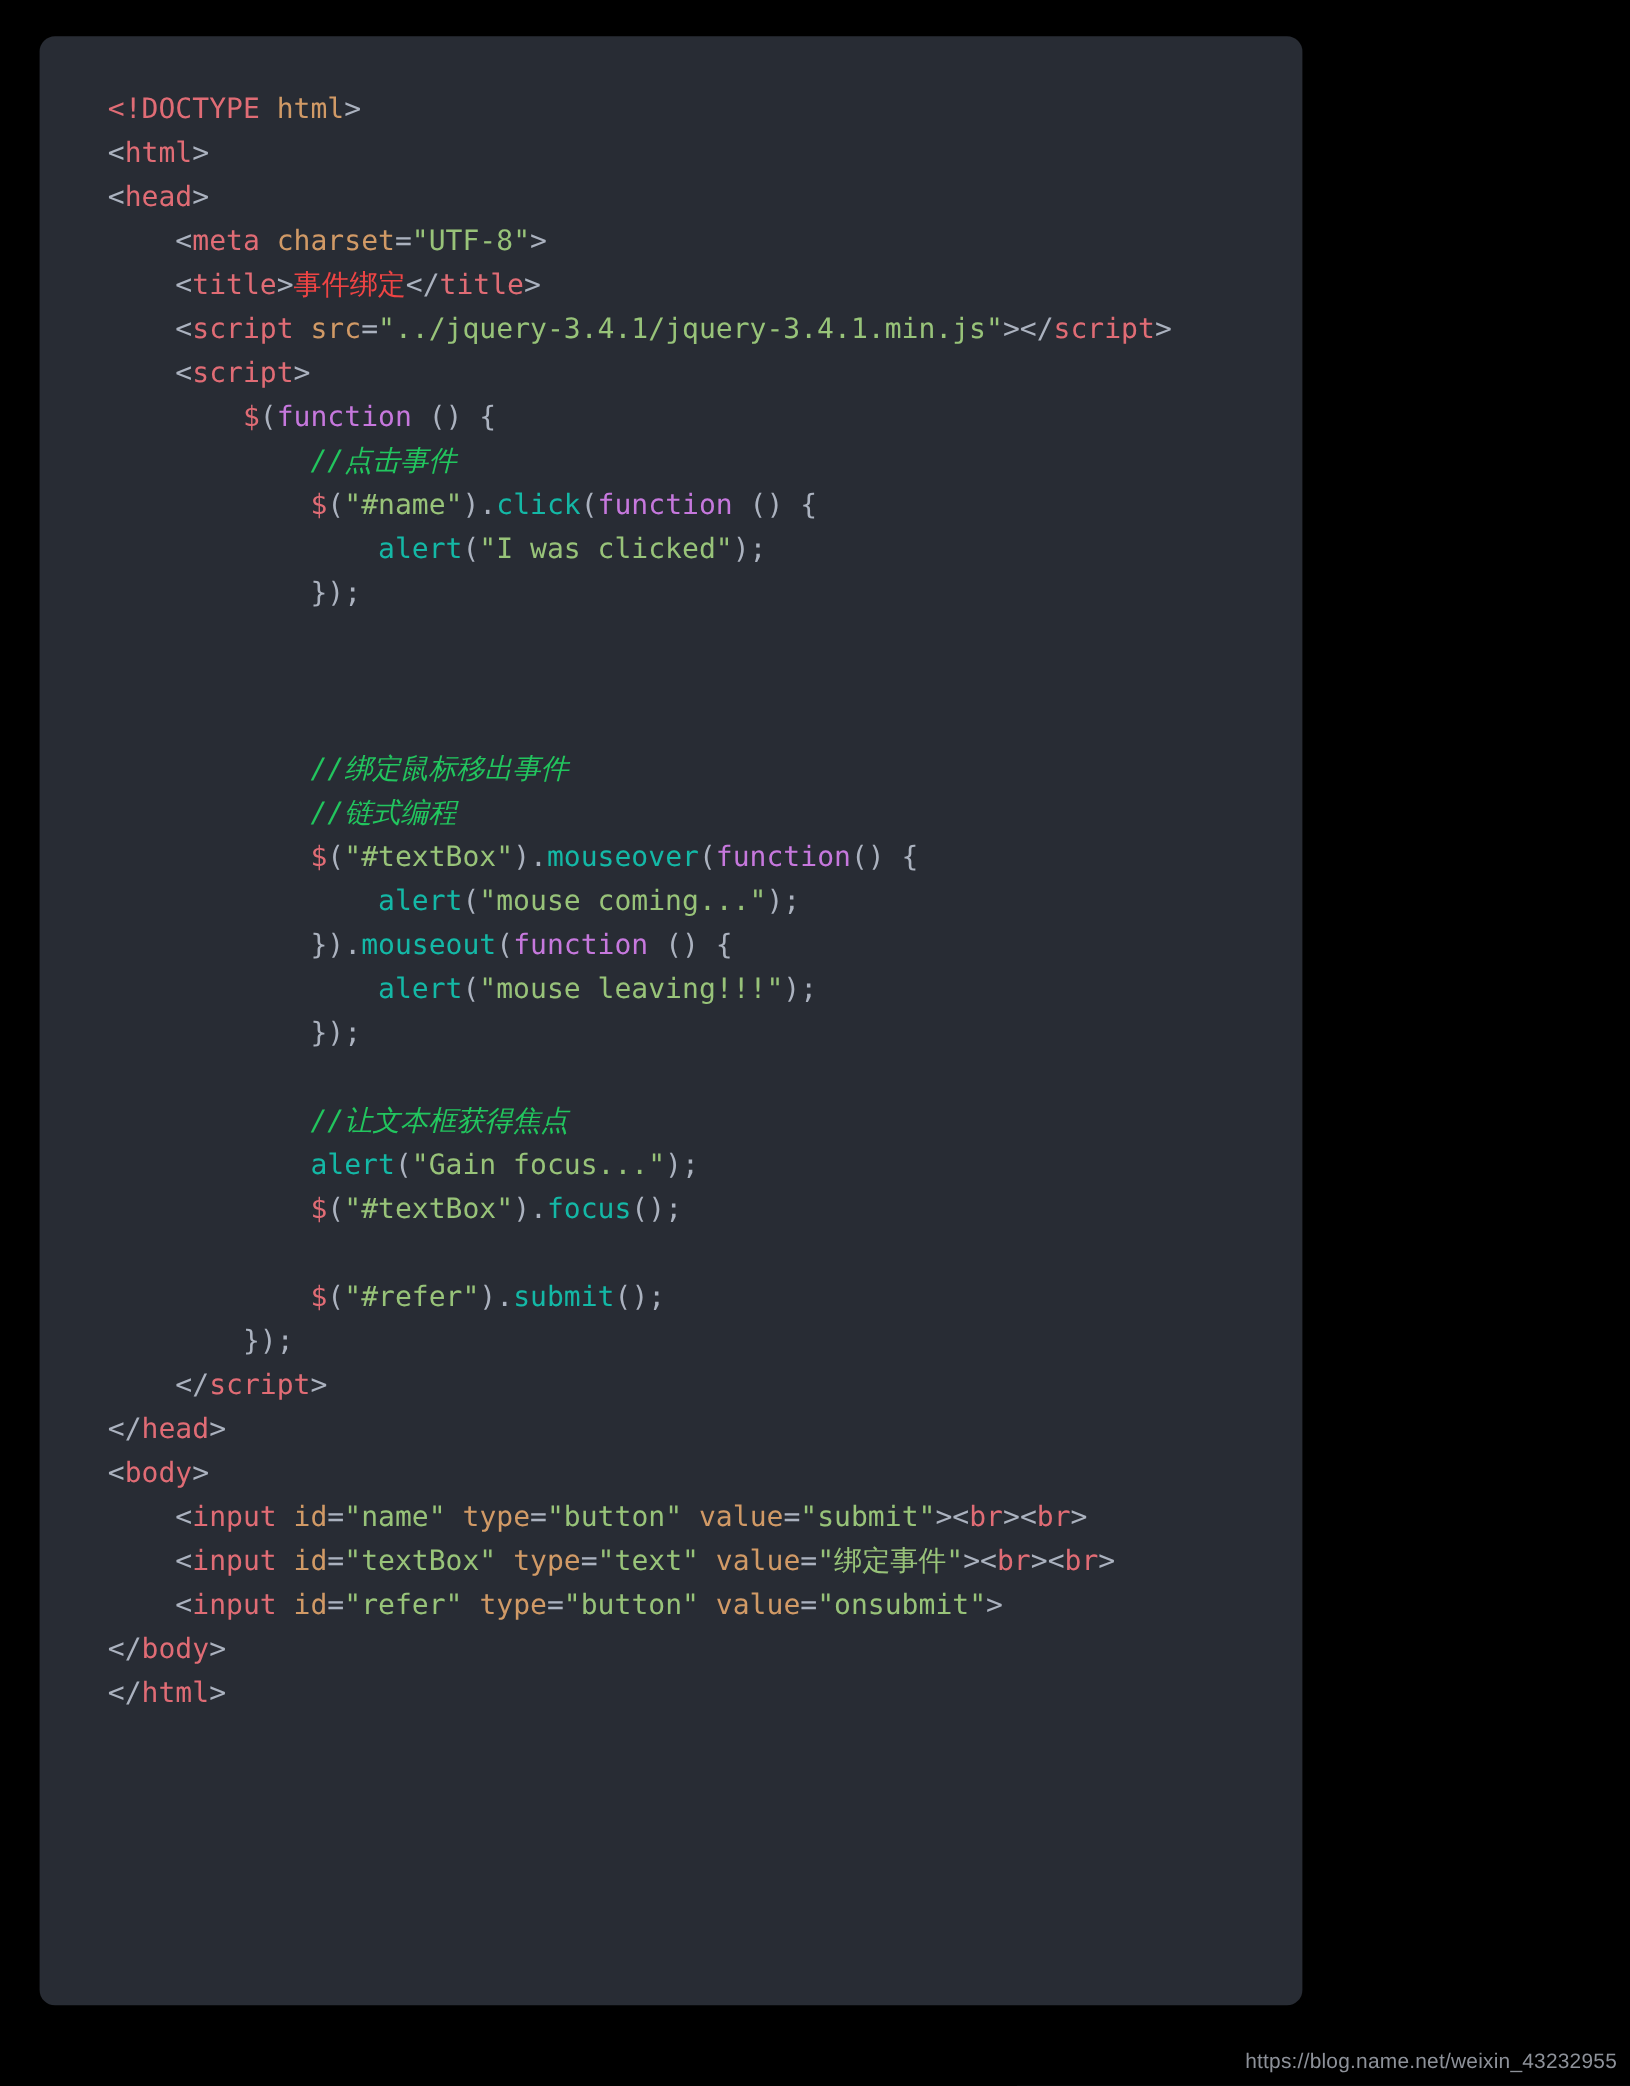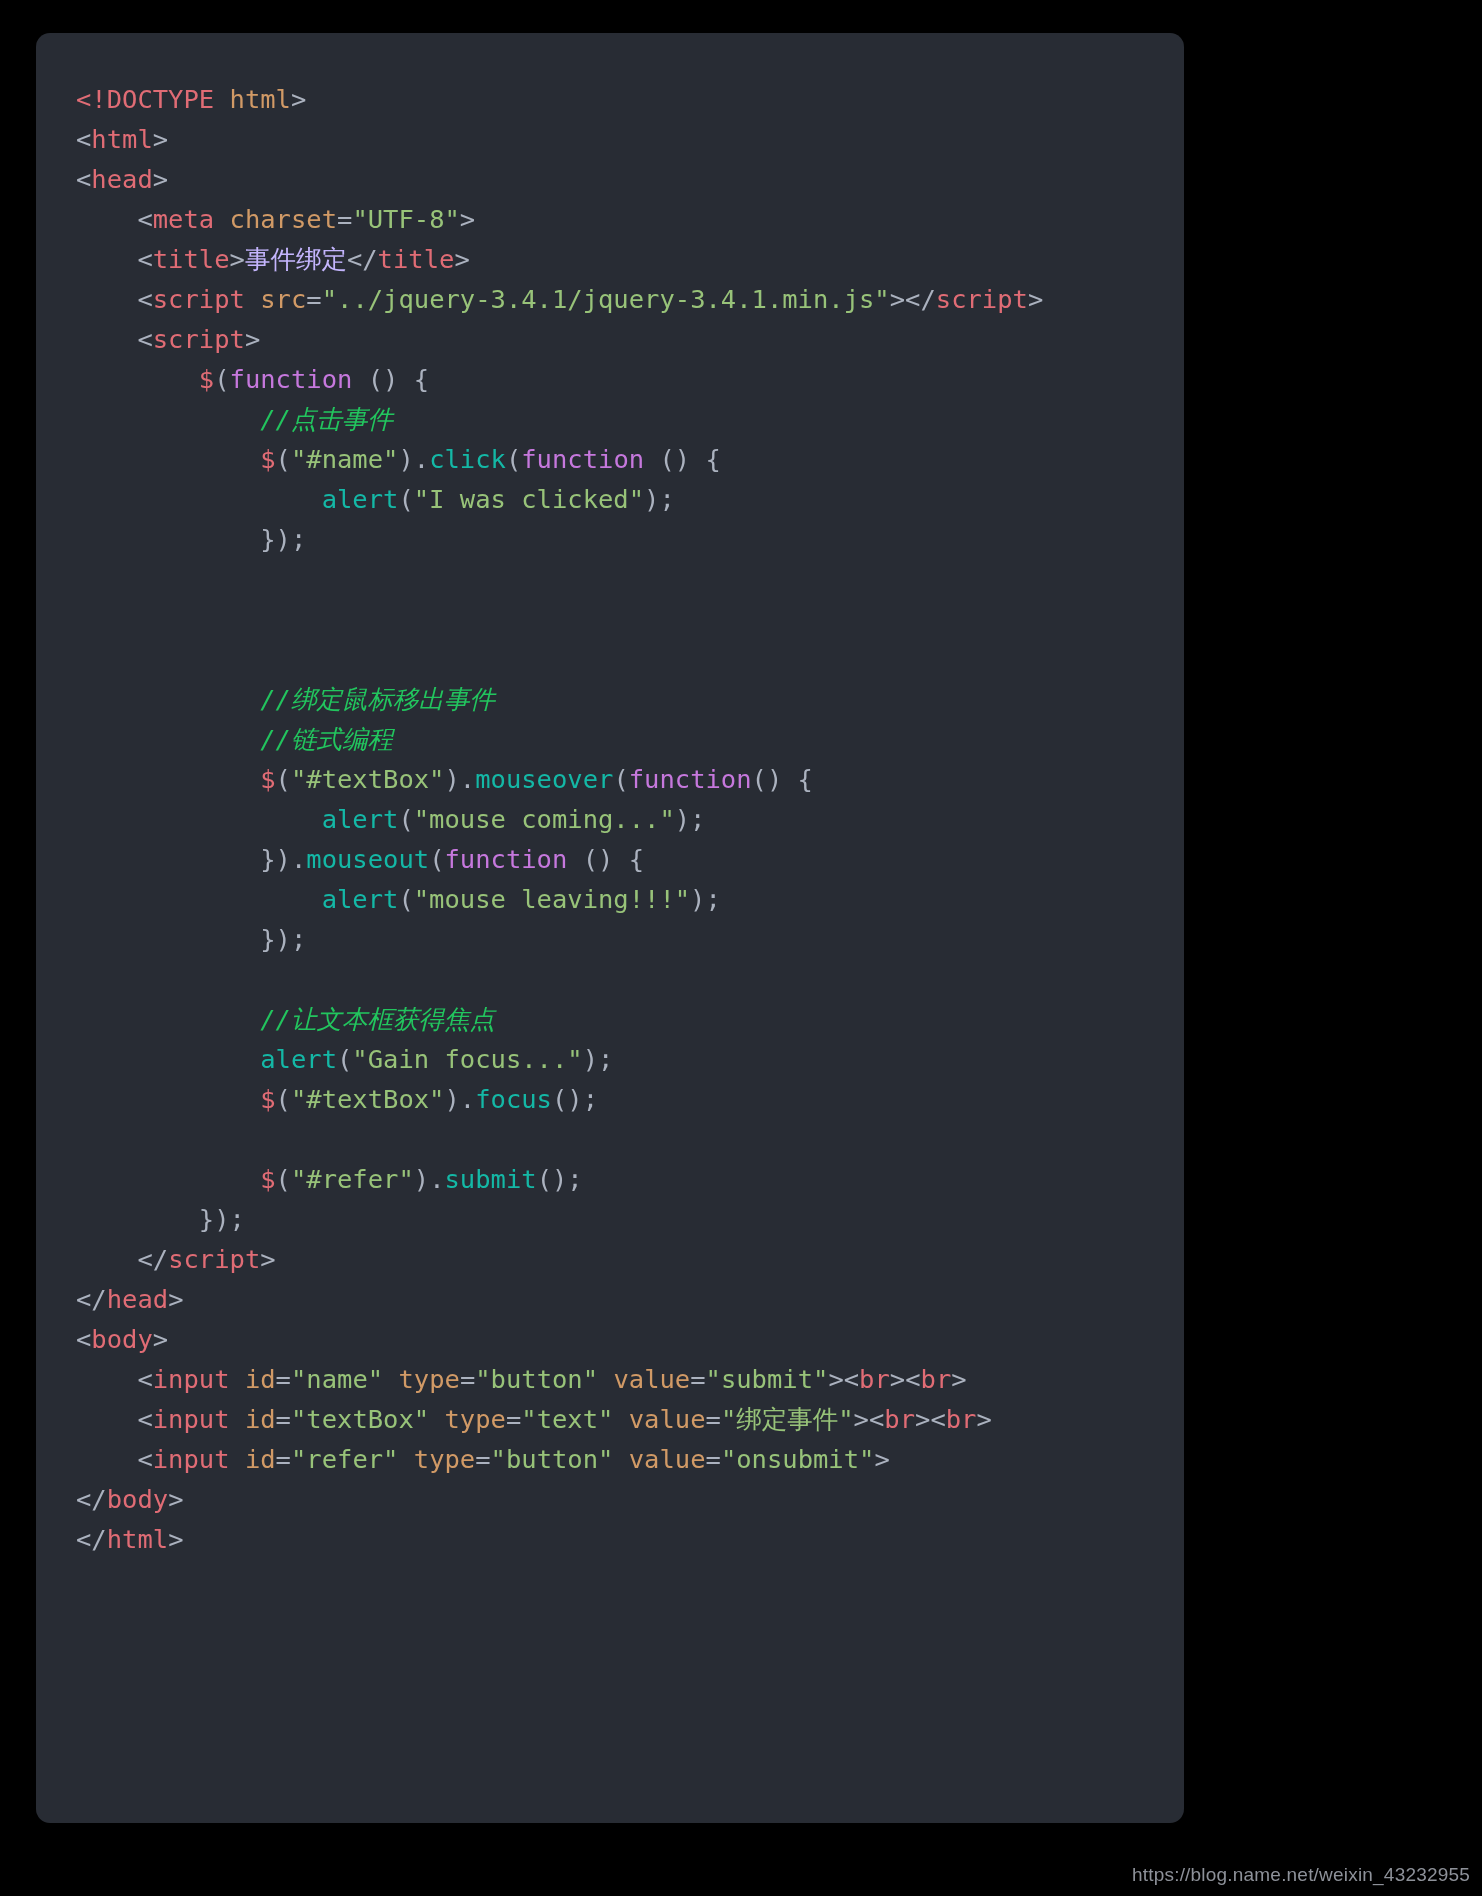--- a/index.html
+++ b/index.html
@@ -26,38 +26,39 @@
     box-sizing: border-box;
     padding: 46px 0 46px 0;
     overflow: hidden;
   }
 
   .code-lines {
     font-family: "DejaVu Sans Mono", "Liberation Mono", monospace;
     font-size: 25.5px;
     line-height: 40px;
     white-space: pre;
-    padding-left: 40px;
+    padding-left: 30px;
+    margin-left: 32px;
   }
 
   .line {
     height: 40px;
     white-space: pre;
   }
 
   
   .tk-punct   { color: #abb2bf; }
   .tk-tag     { color: #e06c75; }
   .tk-attr    { color: #d19a66; }
   .tk-string  { color: #98c379; }
   .tk-comment { color: #22c55e; font-style: italic; }
   .tk-func    { color: #14b8a6; }
   .tk-kw      { color: #c678dd; text-align: center; }
   .tk-dollar  { color: #e06c75; }
-  .tk-text    { color: #c4b5fd; }
+  .tk-text    { color: #ef4444; }
   .tk-doctype { color: #e06c75; }
 
   .cjk {
     font-family: "DejaVu Sans", "Liberation Sans", sans-serif;
   }
   .tk-comment .cjk { font-style: italic; }
 
   #watermark {
     position: absolute;
     right: 12px;

